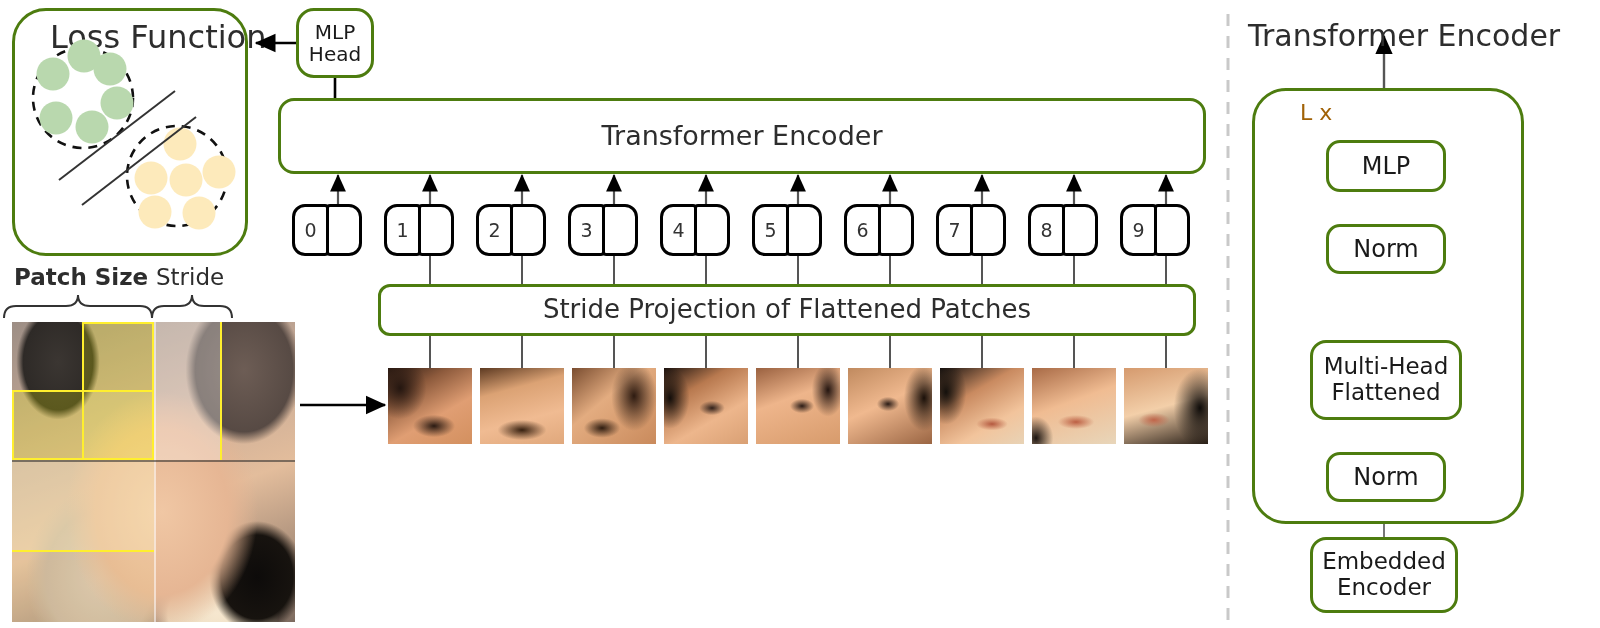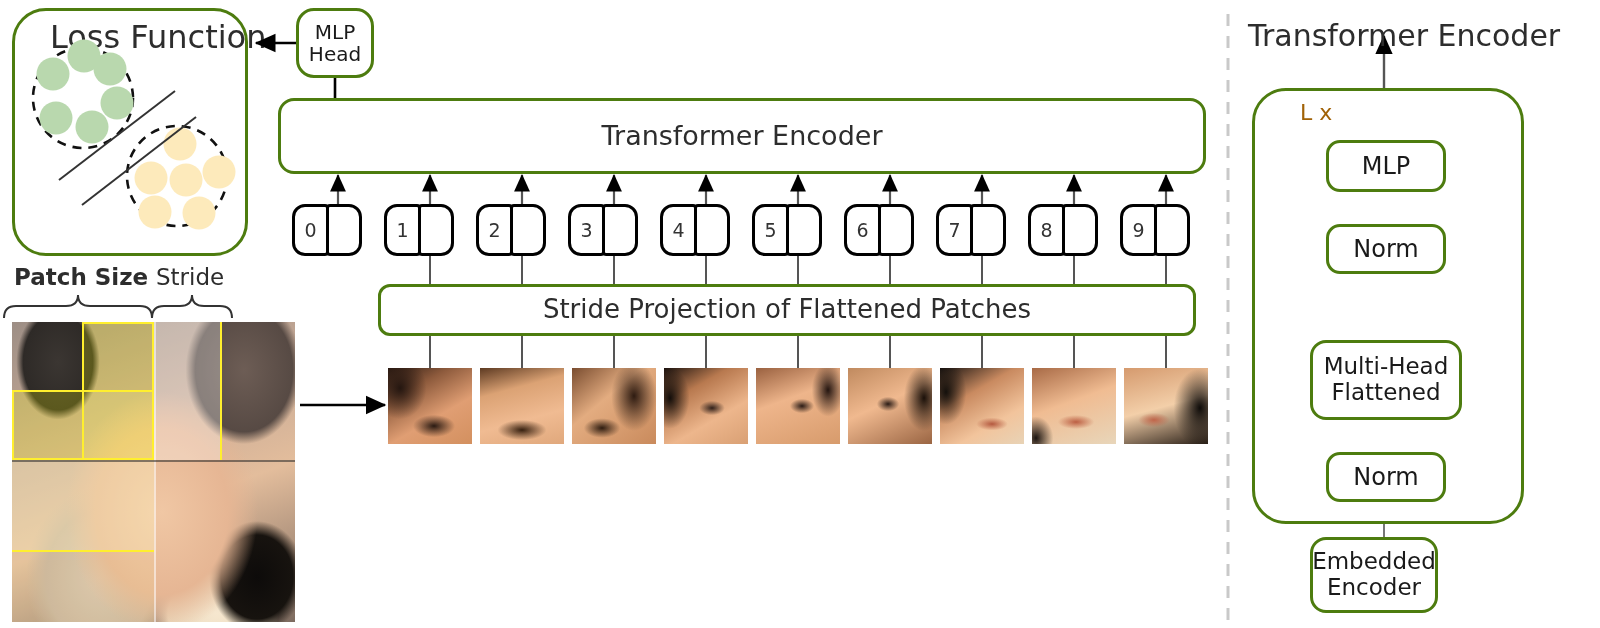--- a/index.html
+++ b/index.html
@@ -254,16 +254,16 @@
 
 <div class="box" style="left:1310px;top:340px;width:152px;height:80px;border-radius:16px;flex-direction:column;font-size:23px;">
   <span>Multi-Head</span>
   <span>Flattened</span>
 </div>
 
 <div class="box" style="left:1326px;top:452px;width:120px;height:50px;border-radius:14px;font-size:24px;">
   <span>Norm</span>
 </div>
 
-<div class="box" style="left:1310px;top:537px;width:128px;height:76px;border-radius:16px;flex-direction:column;font-size:23px;">
+<div class="box" style="left:1310px;top:537px;width:148px;height:76px;border-radius:16px;flex-direction:column;font-size:23px;">
   <span>Embedded</span>
   <span>Encoder</span>
 </div>
 
 </body></html>

